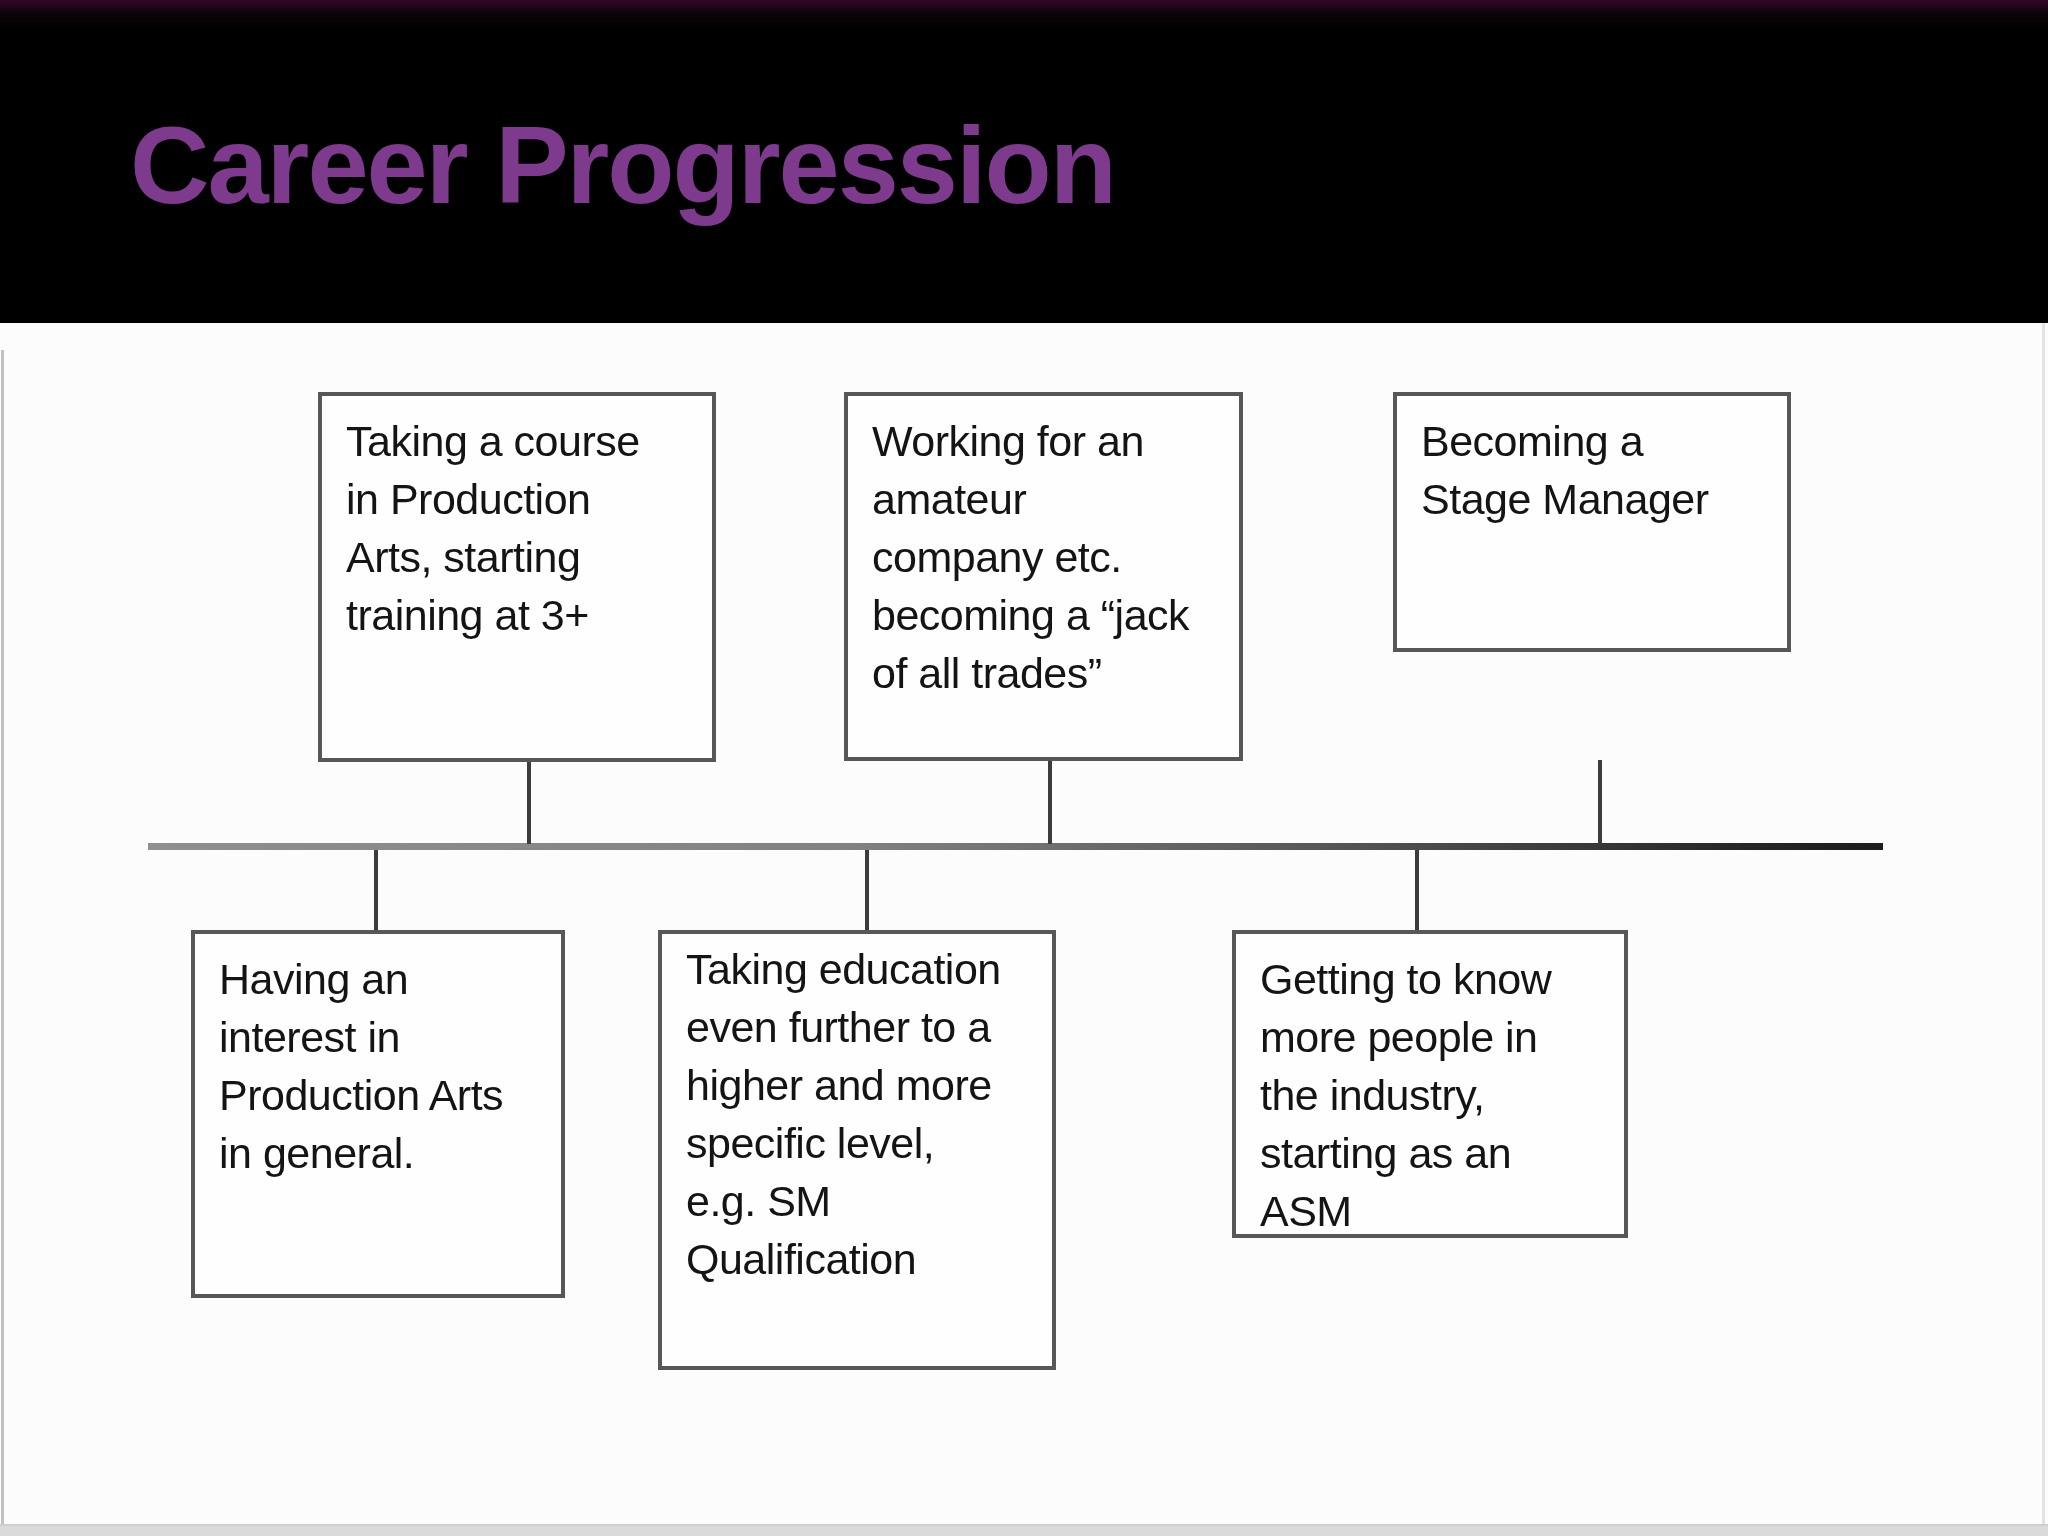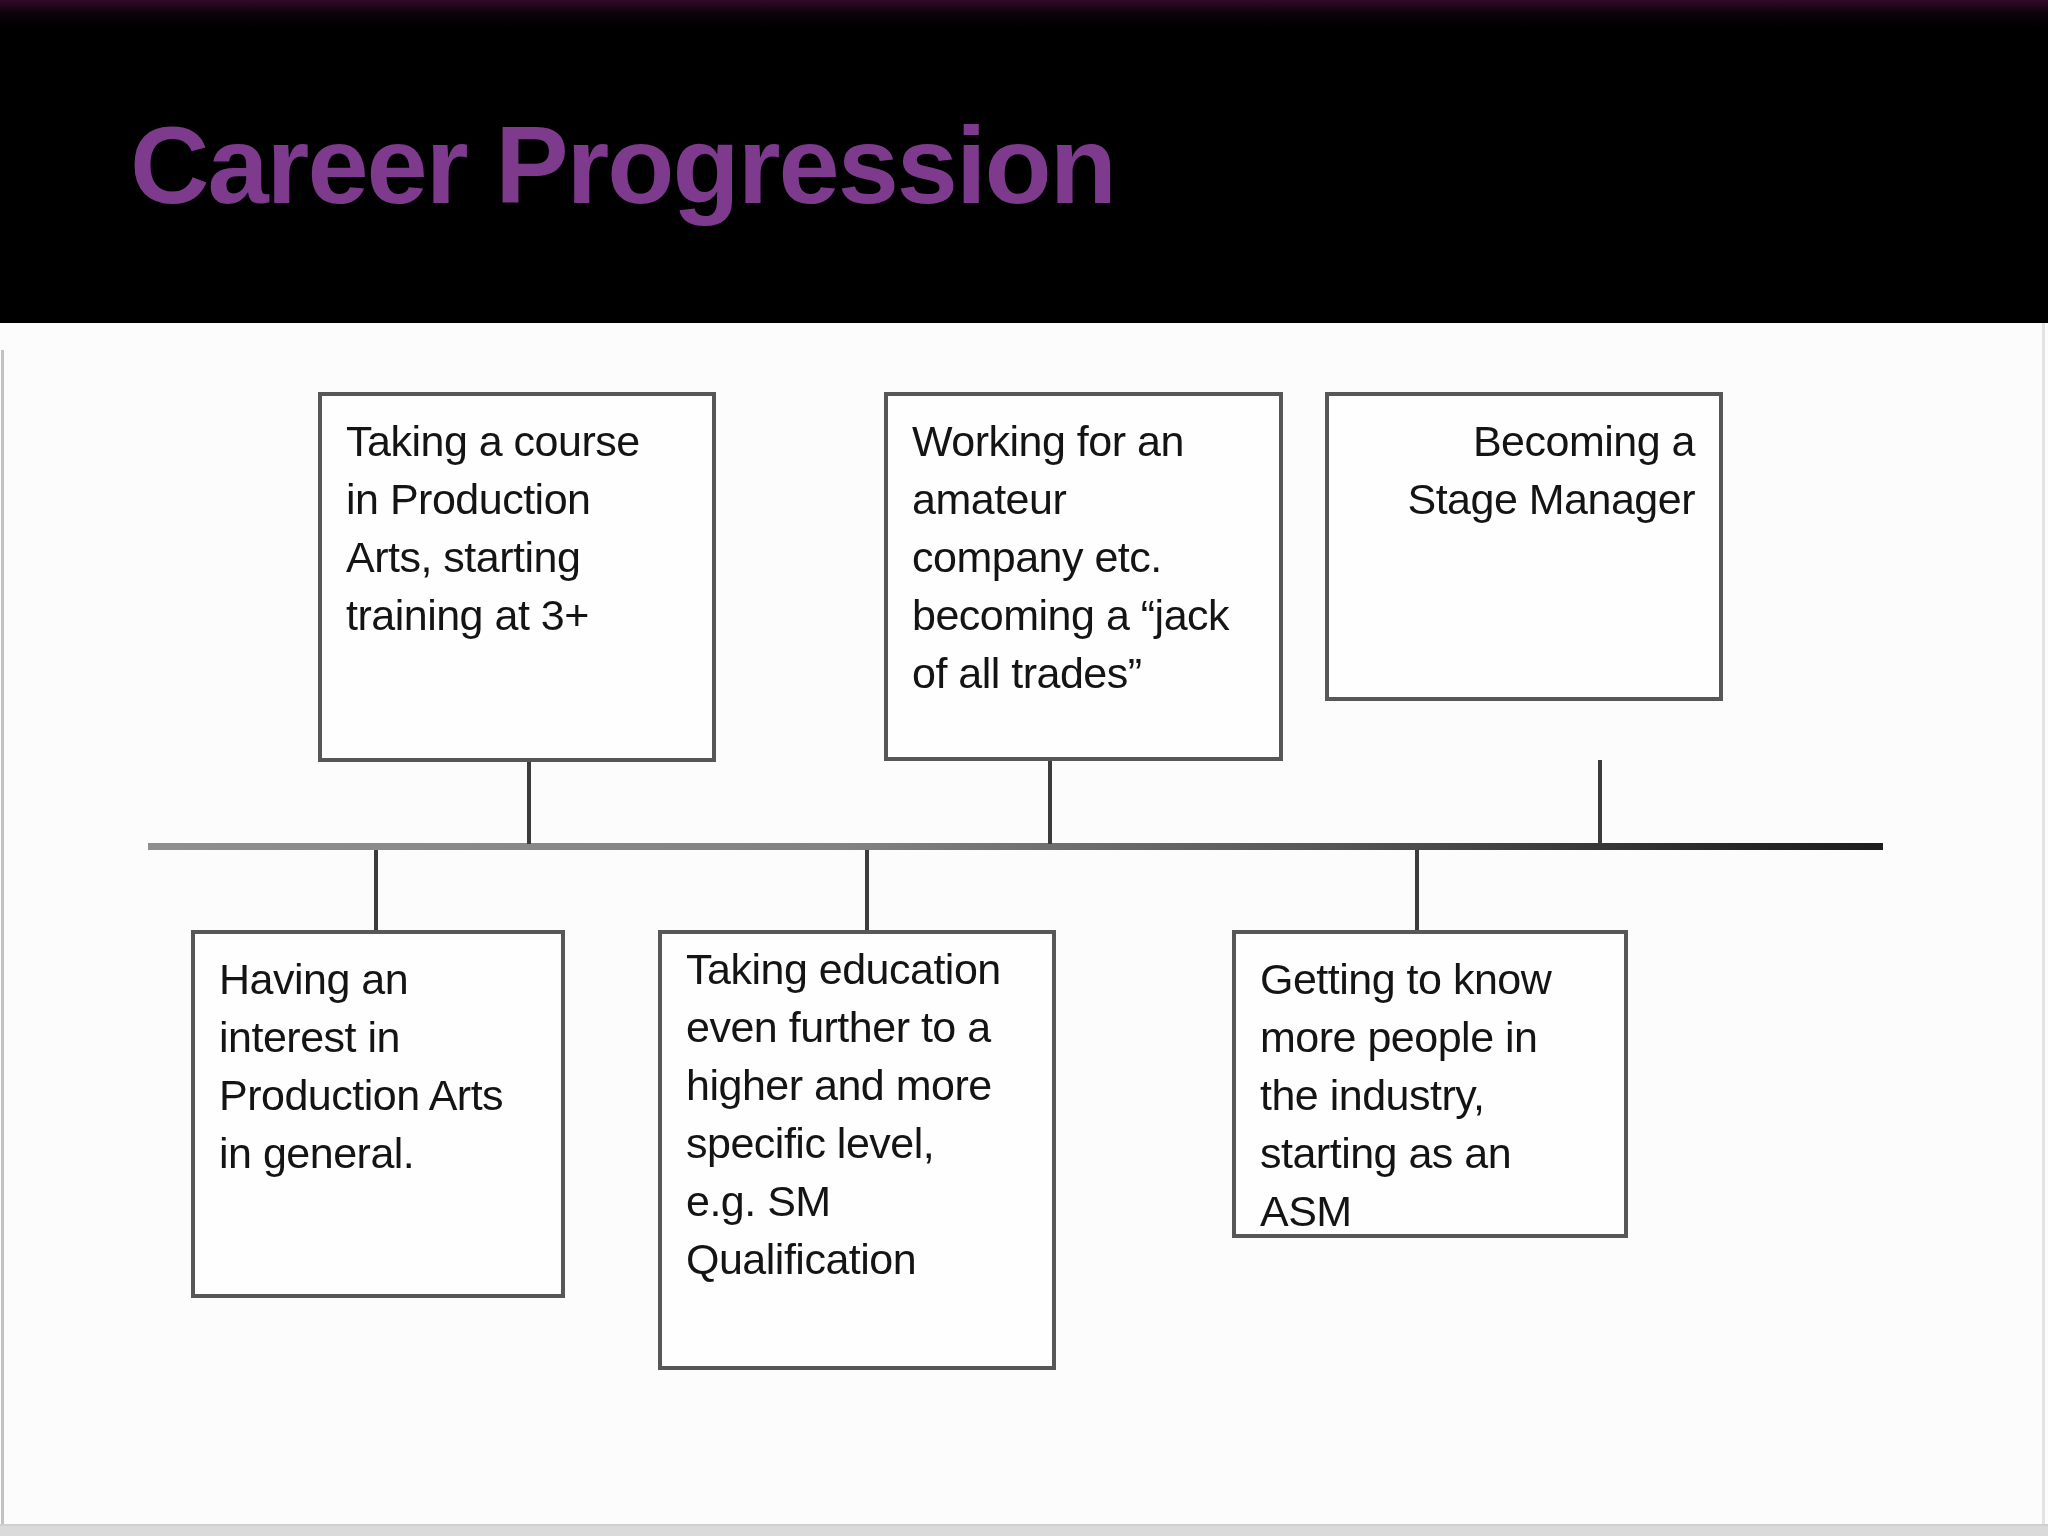--- a/index.html
+++ b/index.html
@@ -64,22 +64,22 @@
     font-size: 43px;
     line-height: 58px;
     letter-spacing: -0.5px;
     padding: 16px 24px;
     white-space: pre;
     overflow: hidden;
   }
   .box.tight { padding-top: 6px; }
 
   #box-t1 { left: 318px;  top: 392px; width: 398px; height: 370px; }
-  #box-t2 { left: 844px;  top: 392px; width: 399px; height: 369px; margin-left: 40px; }
-  #box-t3 { left: 1325px; top: 392px; width: 398px; height: 309px; text-align: right; }
+  #box-t2 { left: 844px;  top: 392px; width: 399px; height: 369px; }
+  #box-t3 { left: 1393px; top: 392px; width: 398px; height: 260px; }
 
   #box-b1 { left: 169px;  top: 930px; width: 374px; height: 368px; margin-left: 22px; }
   #box-b2 { left: 658px;  top: 930px; width: 398px; height: 440px; }
   #box-b3 { left: 1232px; top: 930px; width: 396px; height: 308px; }
 
   .timeline {
     position: absolute;
     left: 148px; top: 843px;
     width: 1735px; height: 7px;
     background: linear-gradient(90deg, #8f8f8f 0%, #828282 40%, #565656 68%, #262626 92%, #1d1d1d 100%);

